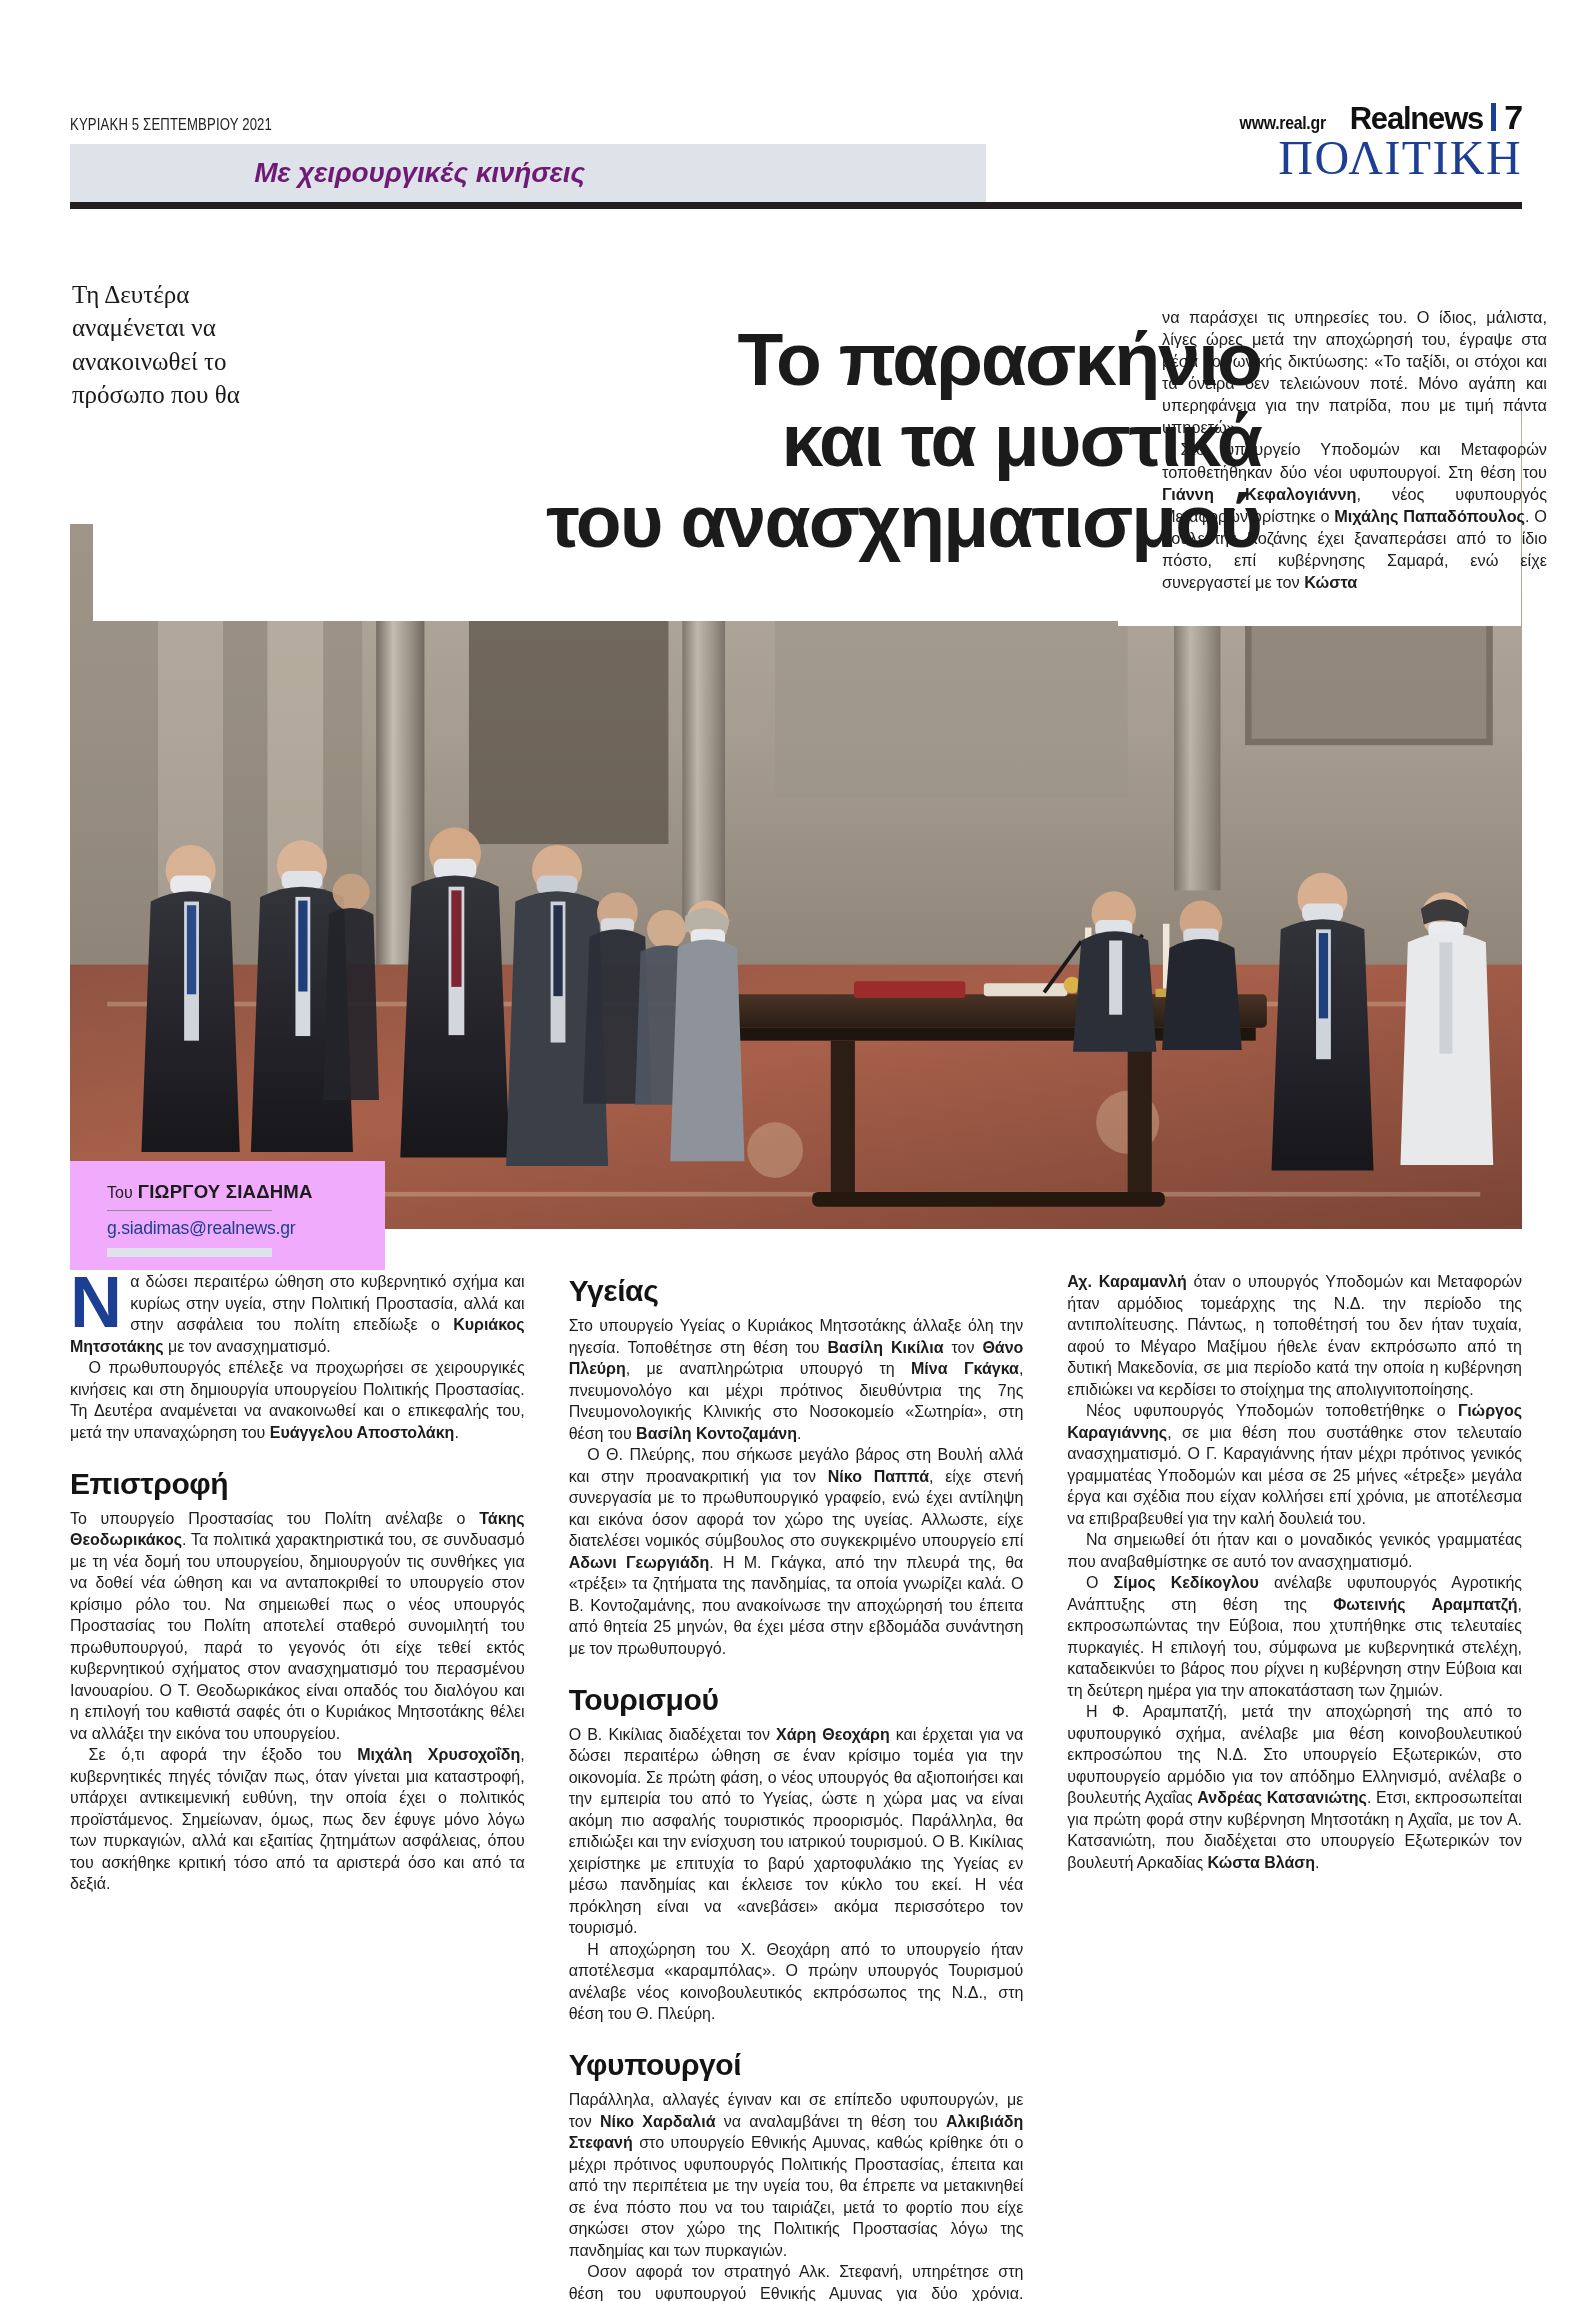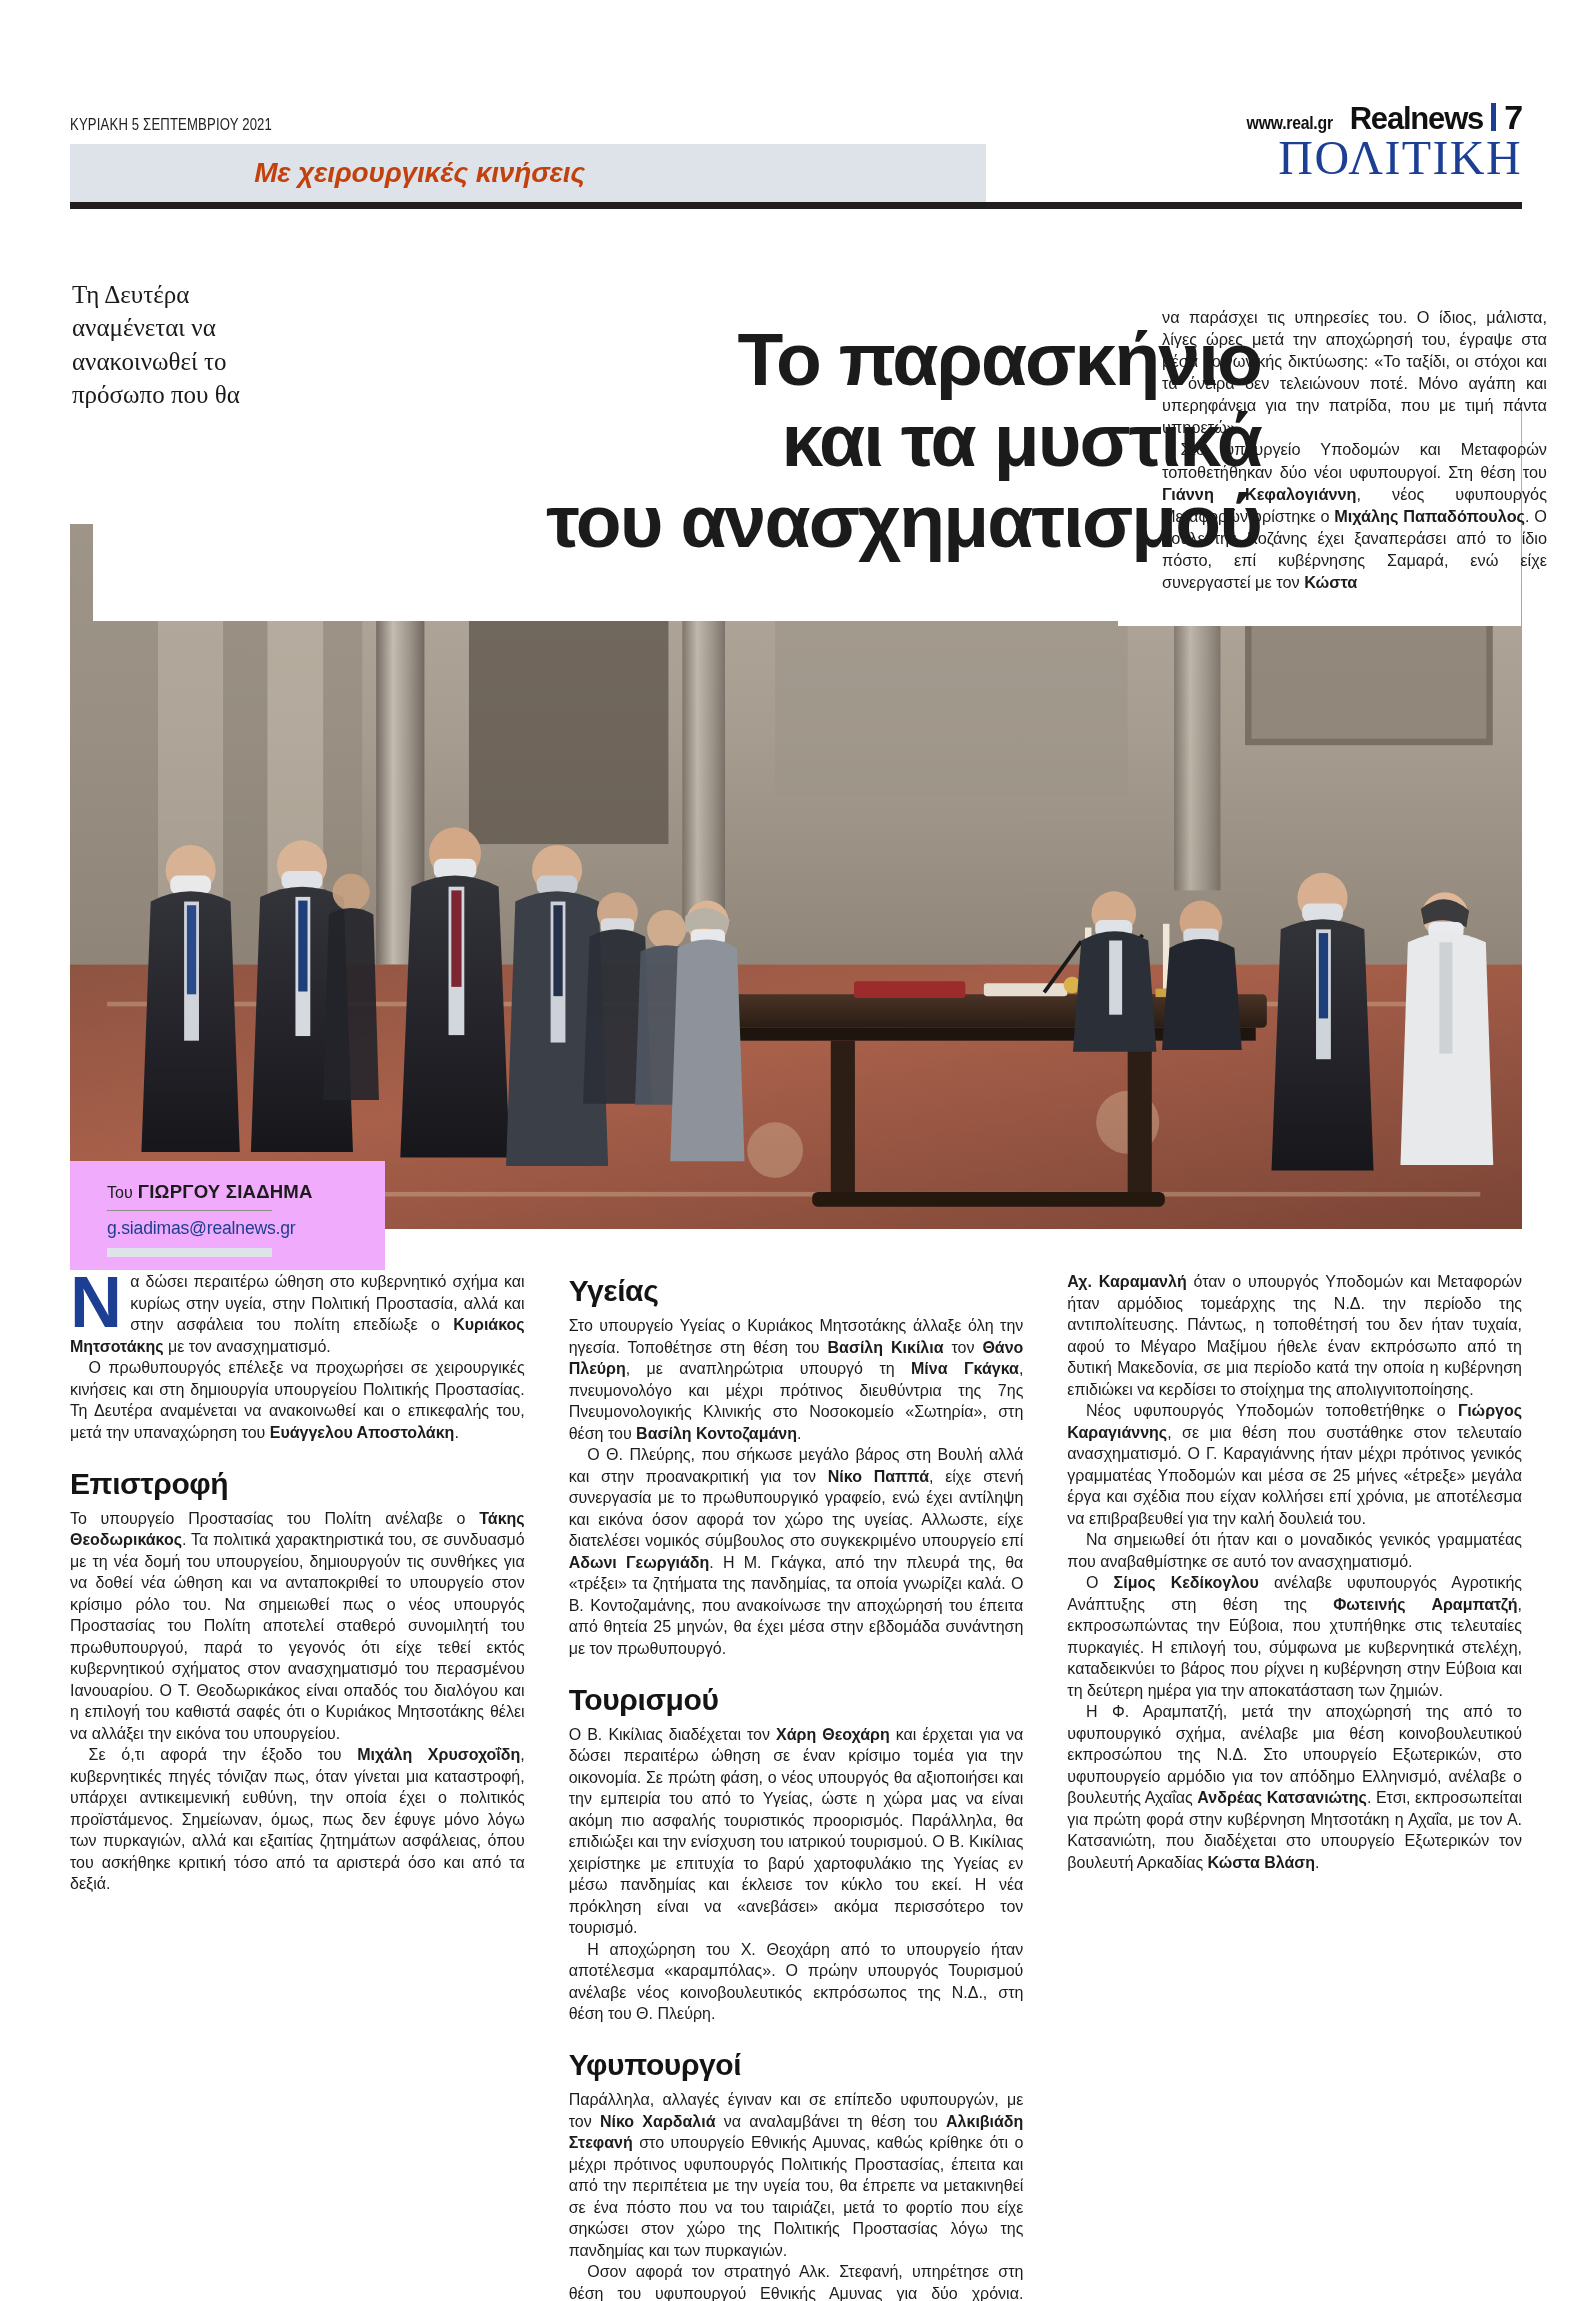--- a/index.html
+++ b/index.html
@@ -17,40 +17,40 @@
   
   .masthead{
     position:absolute;left:70px;top:100px;width:1452px;
     display:flex;align-items:flex-end;justify-content:space-between;
   }
   .issue-date{
     font-size:16px;letter-spacing:0.2px;color:#222;
     font-weight:400;white-space:nowrap;
     transform:scaleX(.82);transform-origin:left bottom;
   }
-  .brandblock{display:flex;align-items:baseline;gap:9px;}
+  .brandblock{display:flex;align-items:baseline;gap:16px;}
   .brand-url{
     font-size:18.6px;font-weight:700;color:#111;letter-spacing:-0.3px;
     transform:scaleX(.85);transform-origin:right baseline;
   }
   .brand-name{font-size:31px;letter-spacing:-1.2px;color:#111;line-height:1;}
   .brand-name b{font-weight:700;}
   .brand-name span{font-weight:700;}
   .brand-rule{
     display:inline-block;width:4.6px;height:28px;background:#1c3f94;
     margin:0 8.3px -1.9px 8.3px;vertical-align:baseline;
   }
   .page-no{font-size:34px;font-weight:700;color:#111;line-height:1;transform:scaleX(.8);}
 
   
   .band-wrap{position:absolute;left:70px;top:144px;width:1452px;height:85px;}
   .band-grey{position:absolute;left:0;top:0;width:916px;height:58px;background:#dde3e9;}
   .kicker{
     position:absolute;right:937px;top:13px;
-    font-size:28px;font-weight:700;color:#c2410c;
+    font-size:28px;font-weight:700;color:#701a75;
     font-style:italic;letter-spacing:-0.2px;white-space:nowrap;
   }
   .section-name{
     position:absolute;right:0;top:-10.2px;
     font-family:"Liberation Serif", serif;
     font-size:48px;color:#1c3f94;letter-spacing:1.4px;line-height:1;
   }
   .band-rule{position:absolute;left:0;top:58px;width:1452px;height:6.5px;background:#231f20;}
 
   

